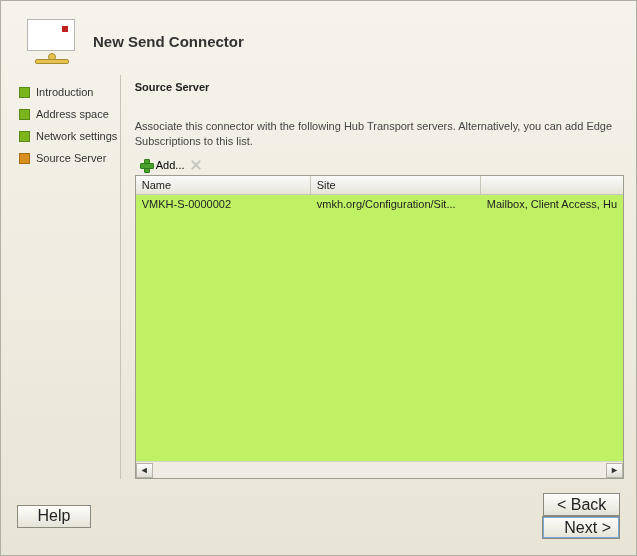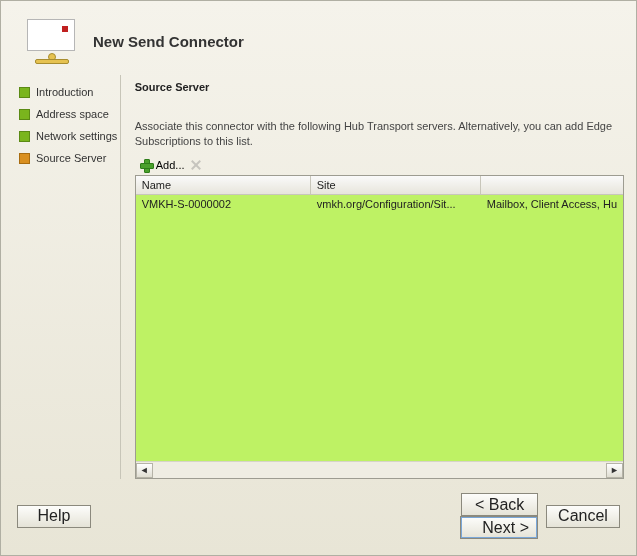--- a/index.html
+++ b/index.html
@@ -137,16 +137,15 @@
 
   </div>
 
   <div class="footer">
     <button class="btn btn-help">Help</button>
     <div class="footer-spacer"></div>
     <div class="btn-group">
       <button class="btn">&lt; Back</button>
       <button class="btn btn-default">Next &gt;</button>
     </div>
-    <button class="btn">Cancel</button>
   </div>
 
 </div>
 
 </body></html>

